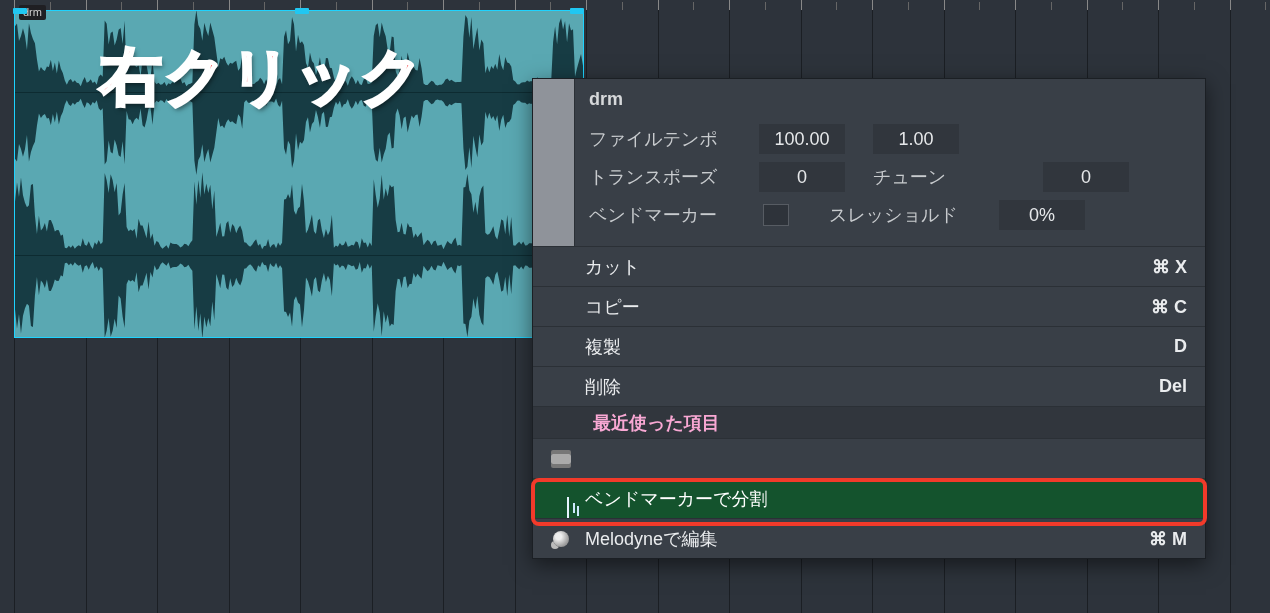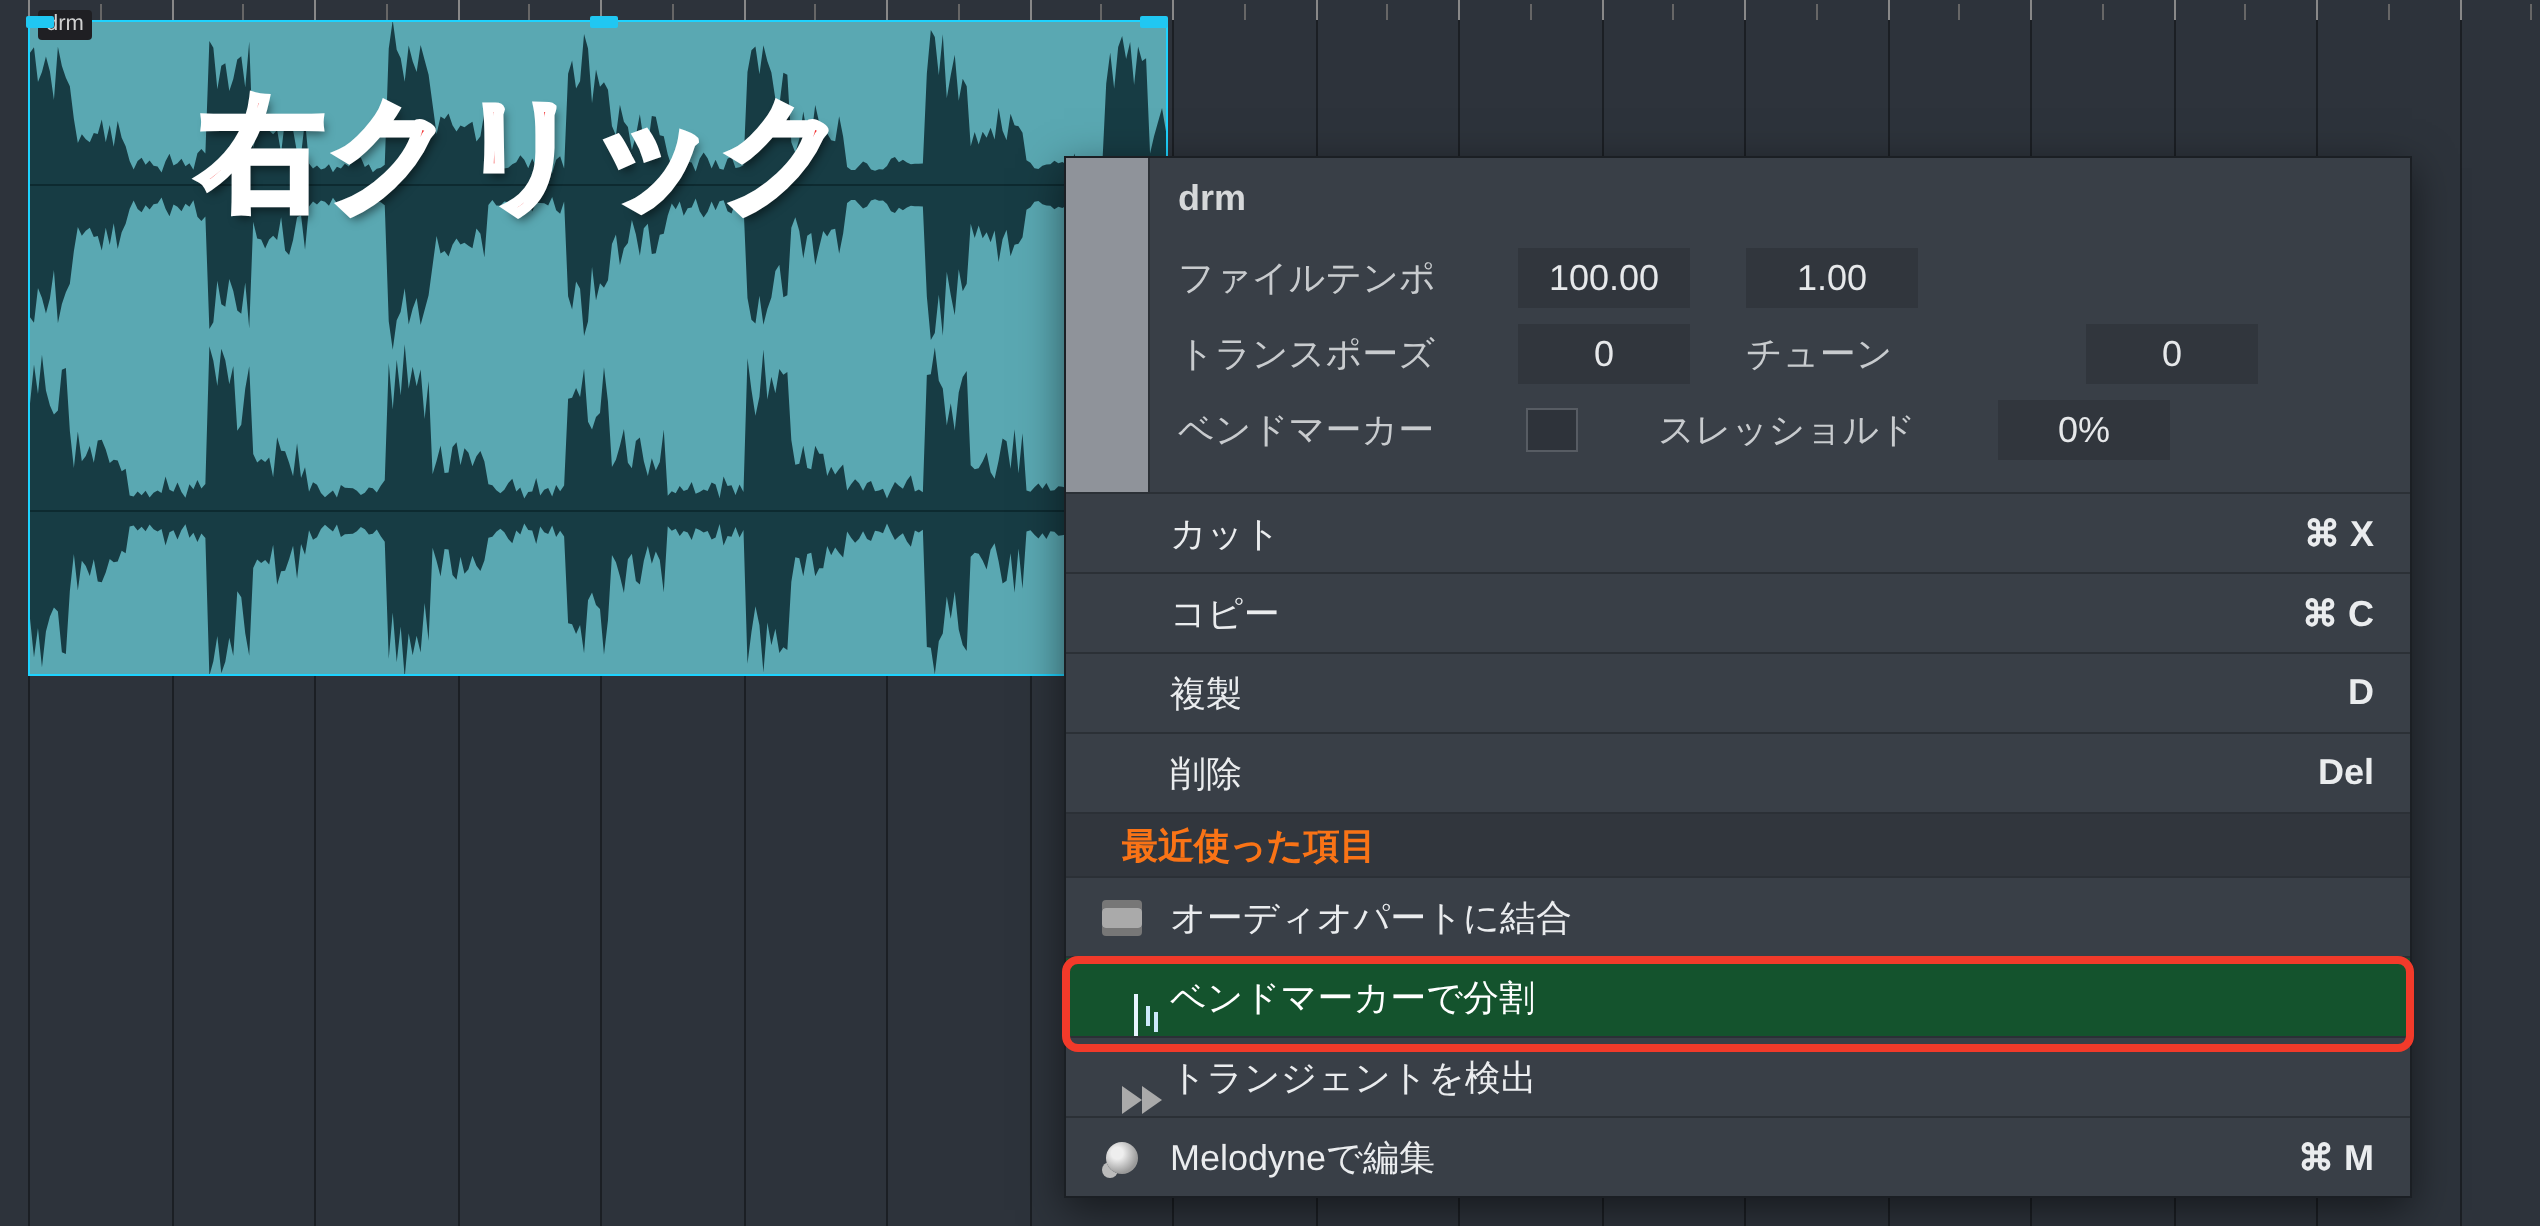--- a/index.html
+++ b/index.html
@@ -121,22 +121,22 @@
       cursor:default;
     }
     .cm-item .icon {
       position:absolute; left:14px; width:28px; height:24px;
       display:flex; align-items:center; justify-content:center;
     }
     .cm-item .shortcut {
       margin-left:auto; color:#eaecee; font-weight:600;
     }
     .cm-subheader {
-      height:32px; background:#31363d; padding-left:28px;
-      display:flex; align-items:center; font-weight:700; color:#f97316;
+      height:32px; background:#31363d; padding-left:60px;
+      display:flex; align-items:center; font-weight:700; color:#f9a8d4;
       border-top:1px solid #2b3036;
     }
 
     .cm-item.highlight {
       background:#14532d;
       color:#fff;
     }
     .highlight-ring {
       position:absolute; left:531px; top:478px; width:676px; height:48px;
       border:4px solid #f23a2a; border-radius:8px; pointer-events:none;
@@ -295,36 +295,29 @@
       </div>
 
       <div class="cm-subheader">
         <span>最近使った項目</span>
       </div>
 
       <div class="cm-item">
         <span class="icon">
             <span class="ico-merge"></span>
           </span>
-        <span>オーディオパートに結合</span>
       </div>
       <div class="cm-item highlight">
         <span class="icon">
             <span class="ico-split"></span>
           </span>
         <span>ベンドマーカーで分割</span>
       </div>
       <div class="cm-item">
         <span class="icon">
-            <span class="ico-trans"></span>
-          </span>
-        <span>トランジェントを検出</span>
-      </div>
-      <div class="cm-item">
-        <span class="icon">
             <span class="ico-melo"></span>
           </span>
         <span>Melodyneで編集</span>
         <span class="shortcut">⌘ M</span>
       </div>
     </div>
   </div>
 
   <div class="highlight-ring"></div>
 </div>

